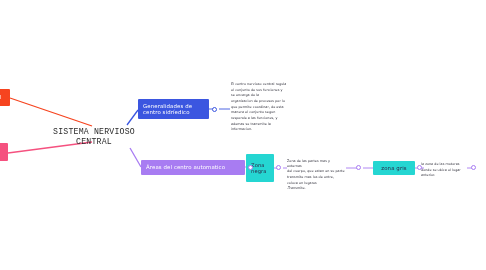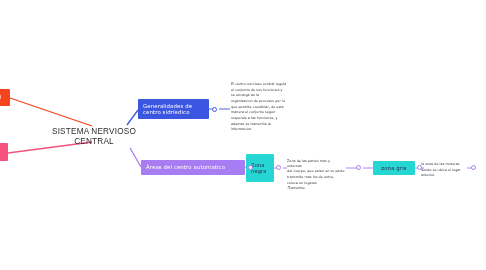--- a/index.html
+++ b/index.html
@@ -46,21 +46,21 @@
   
   #root-node {
     left: 48px;
     top: 124px;
     width: 92px;
     height: 26px;
     justify-content: center;
     text-align: center;
   }
   #root-node .node-label {
-    font-family: Liberation Sans, sans-serif;
+    font-family: Liberation Mono, monospace;
     font-size: 8.2px;
     color: #2b2b2b;
     text-align: center;
     letter-spacing: 0.2px;
   }
 
   
   .box {
     padding: 3px 5px;
   }

